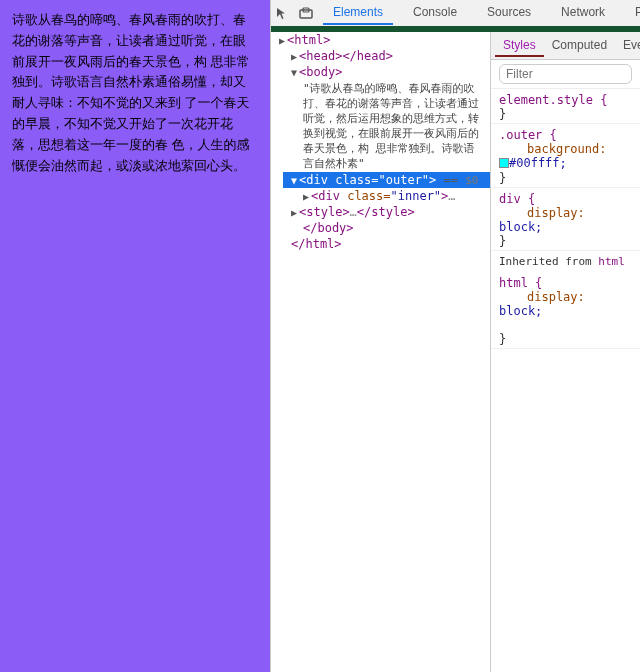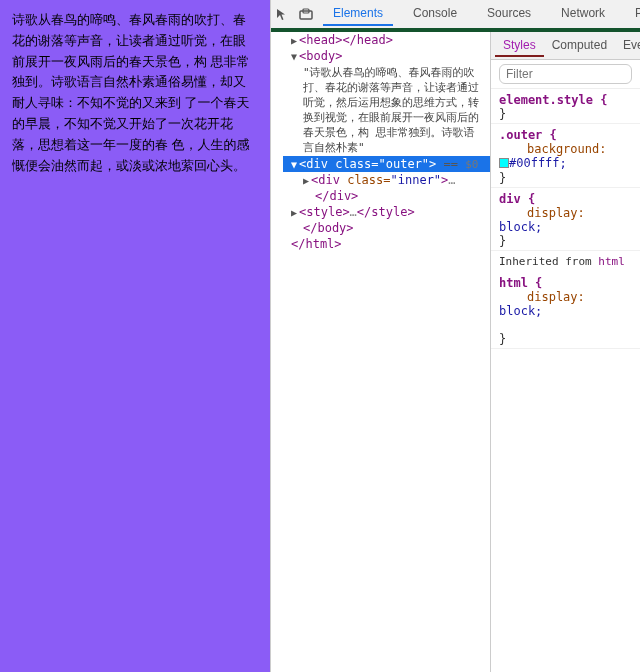--- a/index.html
+++ b/index.html
@@ -27,21 +27,21 @@
       display: flex;
       flex-direction: column;
       overflow: hidden;
     }
 
     
     #devtools-topbar {
       display: flex;
       align-items: center;
       background: #f1f1f1;
-      border-bottom: 4px solid #14532d;
+      border-bottom: 6px solid #14532d;
       padding: 0 4px;
       height: 32px;
       gap: 10px;
     }
 
     .dt-icon-btn {
       width: 24px;
       height: 24px;
       display: flex;
       align-items: center;
@@ -133,21 +133,21 @@
       outline: none;
     }
 
     
     .css-rule {
       padding: 4px 8px 2px 8px;
       border-bottom: 1px solid #f0f0f0;
     }
     .css-selector {
       color: #881280;
-      font-weight: 700;
+      font-weight: 400;
     }
     .css-brace { color: #333; }
     .css-prop { color: #994500; margin-left: 28px; }
     .css-value { color: #1a1aa6; }
     .css-value-cyan {
       display: inline-flex;
       align-items: center;
       gap: 0;
       color: #1a1aa6;
     }
@@ -216,37 +216,37 @@
     <div class="dt-tab active">Elements</div>
     <div class="dt-tab">Console</div>
     <div class="dt-tab">Sources</div>
     <div class="dt-tab">Network</div>
     <div class="dt-tab">Performa</div>
   </div>
 
   <div id="devtools-bottom">
 
     <div id="elements-section">
+      <div class="elem-line indent0">
+        <span class="triangle">▶</span><span class="tag">&lt;html&gt;</span>
+      </div>
       <div class="elem-line indent1">
         <span class="triangle">▶</span><span class="tag">&lt;head&gt;&lt;/head&gt;</span>
       </div>
       <div class="elem-line indent1">
         <span class="triangle">▼</span><span class="tag">&lt;body&gt;</span>
       </div>
       <div class="elem-line indent2" style="white-space:normal; font-size:11px; color:#444;">
         "诗歌从春鸟的啼鸣、春风春雨的吹打、春花的谢落等声音，让读者通过听觉，然后运用想象的思维方式，转换到视觉，在眼前展开一夜风雨后的春天景色，构 思非常独到。诗歌语言自然朴素"
       </div>
       <div class="elem-line indent1 selected">
         <span class="triangle" style="color:#fff;">▼</span><span class="tag" style="color:#fff;">&lt;div </span><span class="attr-name">class=</span><span class="attr-value">"outer"</span><span class="tag">&gt;</span> <span class="eq-sign">==</span> <span class="dollar-sign">$0</span>
       </div>
       <div class="elem-line indent2">
         <span class="triangle">▶</span><span class="tag">&lt;div </span><span class="attr-name">class=</span><span class="attr-value">"inner"</span><span class="tag">&gt;</span><span style="color:#888;">…</span>
-      </div>
-      <div class="elem-line indent2">
-        <span class="triangle-space"></span><span class="tag">&lt;/div&gt;</span>
       </div>
       <div class="elem-line indent1">
         <span class="triangle">▶</span><span class="tag">&lt;style&gt;</span><span style="color:#888;">…</span><span class="tag">&lt;/style&gt;</span>
       </div>
       <div class="elem-line indent1">
         <span class="triangle-space"></span><span class="tag">&lt;/body&gt;</span>
       </div>
       <div class="elem-line indent0">
         <span class="triangle-space"></span><span class="tag">&lt;/html&gt;</span>
       </div>

